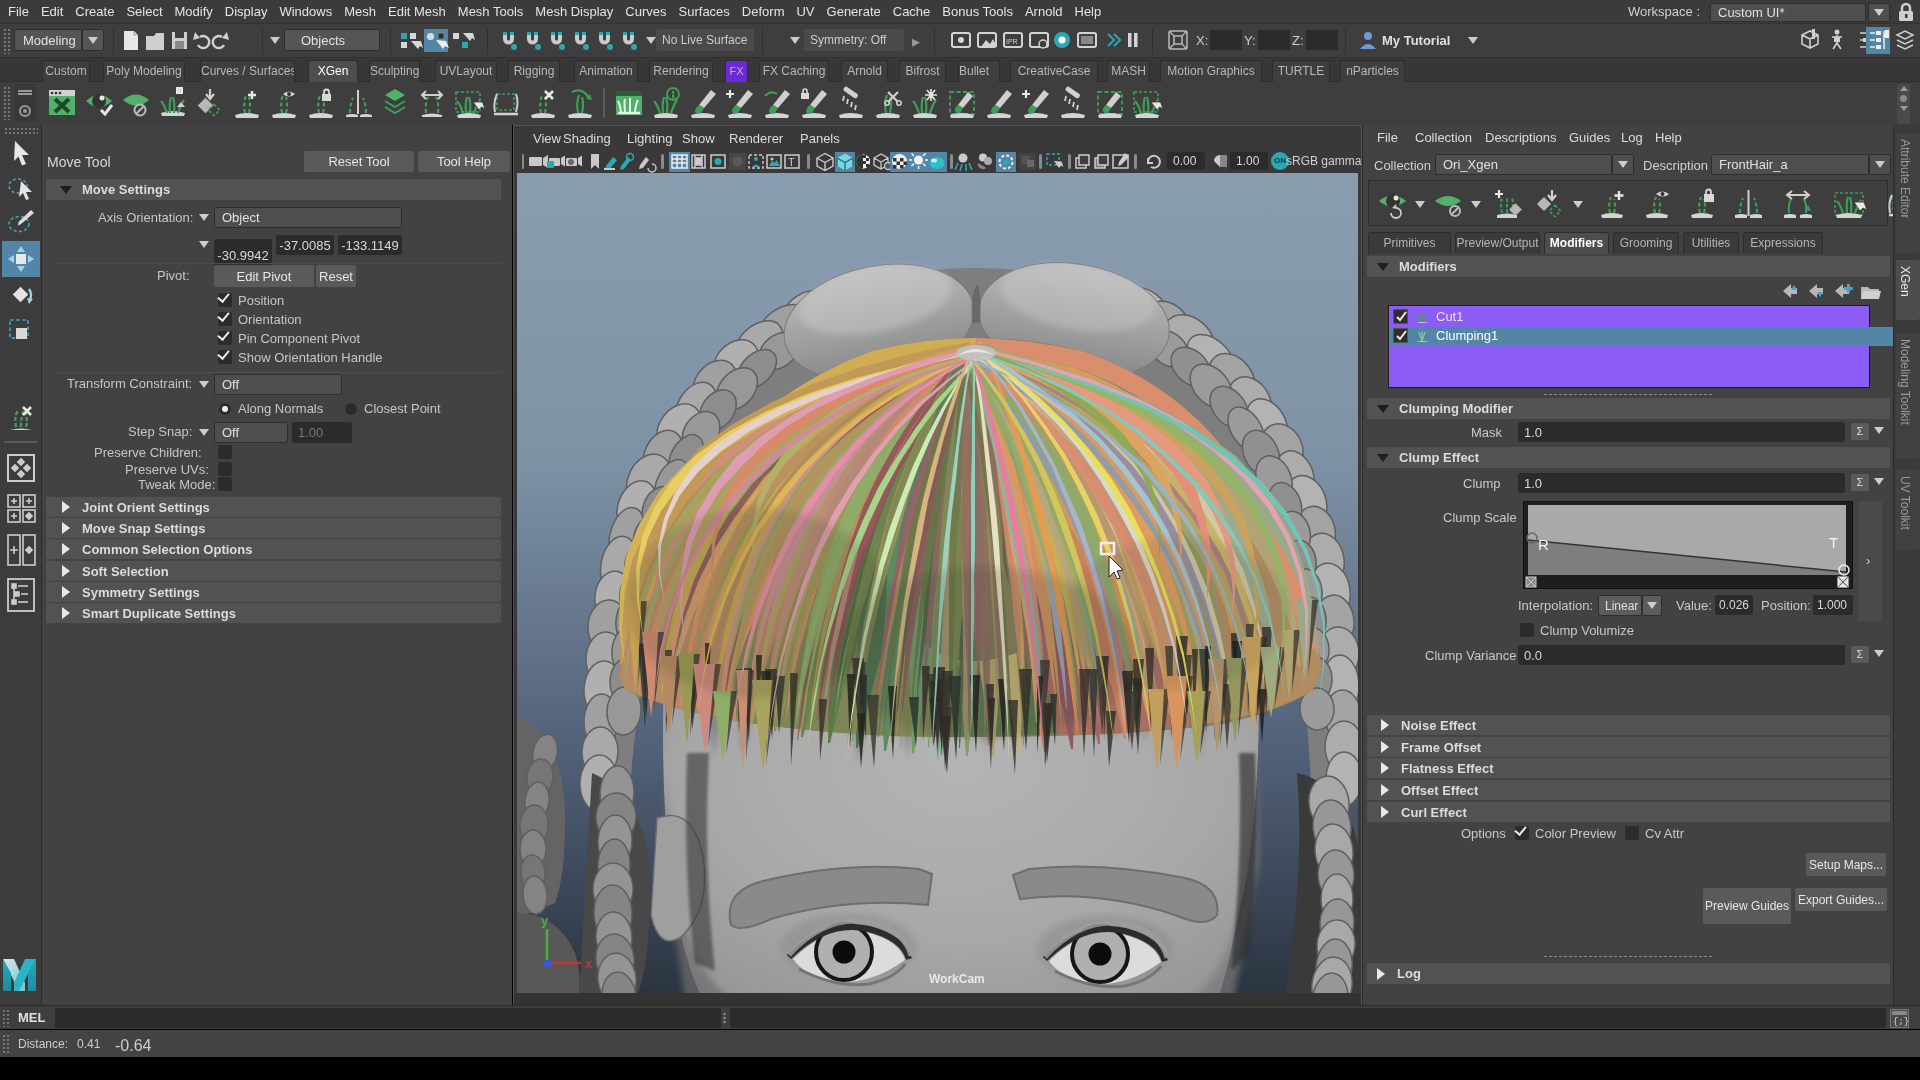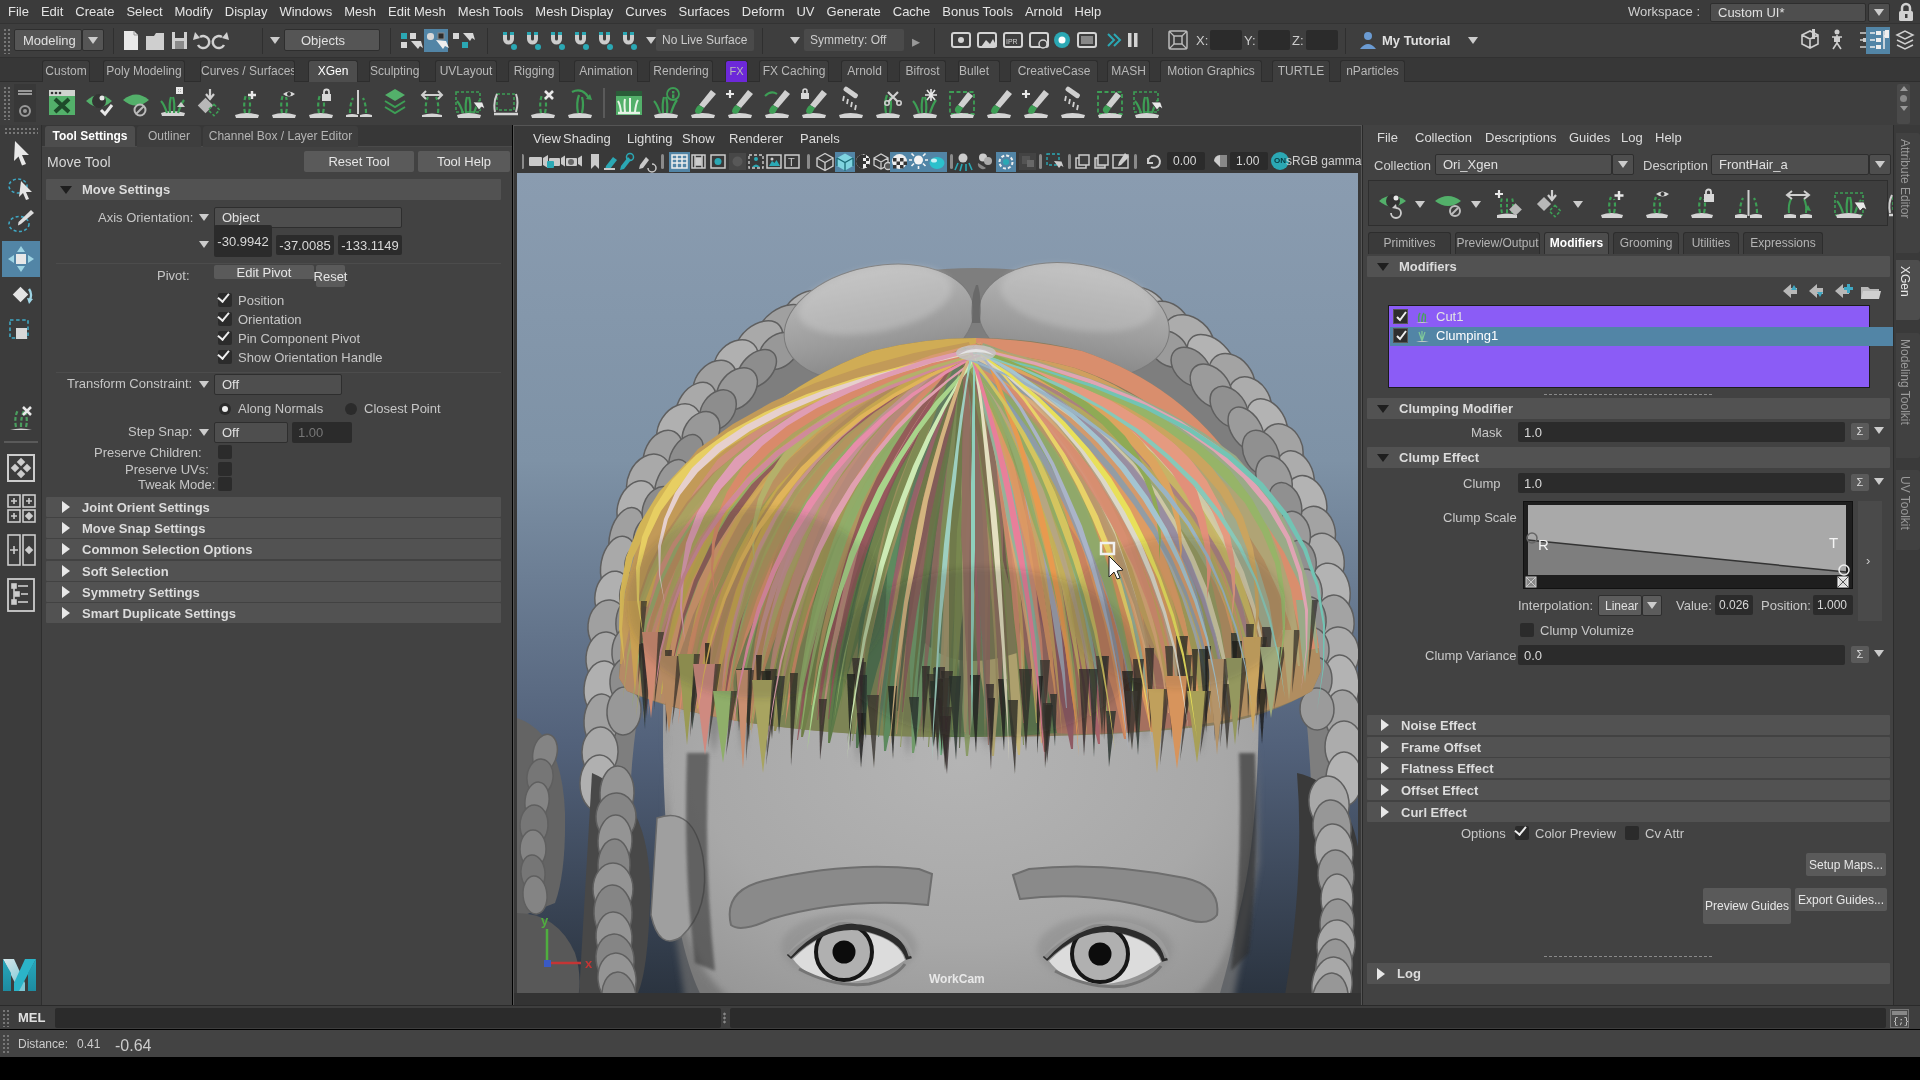--- a/index.html
+++ b/index.html
@@ -496,40 +496,35 @@
               <stop offset="1" stop-color="#1d8ba0"></stop>
             </linearGradient>
           </defs>
           <path d="M2 2 L13 2 L24 26 L24 34 L18 34 L2 2" fill="url(#mg1)"></path>
           <path d="M2 2 L2 34 L10 34 L10 16 Z" fill="url(#mg2)"></path>
           <path d="M35 2 L24 2 L13 26 L13 34 L18 34 L35 2" fill="#2bb4c8"></path>
           <path d="M35 2 L35 34 L27 34 L27 16 Z" fill="url(#mg2)"></path>
         </svg>
       </div>
       <div class="abs" style="left:42px;top:0;width:470px;height:880px;background:#424242">
-        <div class="abs" style="left:0;top:0;width:470px;height:22px;background:#373737;border-bottom:1px solid #4a4a4a">
-          <div class="abs" style="left:3px;top:1px;width:90px;height:21px;background:#4d4d4d;color:#fff;font-size:12px;font-weight:bold;text-align:center;line-height:20px;border-radius:3px 3px 0 0;overflow:hidden">Tool Settings</div>
-          <div class="abs" style="left:95px;top:1px;width:64px;height:21px;background:#3e3e3e;color:#b4b4b4;font-size:12px;text-align:center;line-height:20px;border-radius:3px 3px 0 0;overflow:hidden">Outliner</div>
-          <div class="abs" style="left:161px;top:1px;width:155px;height:21px;background:#3e3e3e;color:#b4b4b4;font-size:12px;text-align:center;line-height:20px;border-radius:3px 3px 0 0;overflow:hidden">Channel Box / Layer Editor</div>
-        </div>
         <span class="abs" style="left:5px;top:29px;color:#d8d8d8;font-size:14px">Move Tool</span>
         <div class="abs btn" style="left:262px;top:26px;width:110px;height:21px">Reset Tool</div>
         <div class="abs btn" style="left:376px;top:26px;width:92px;height:21px">Tool Help</div>
         <div class="abs hdr" style="left:4px;top:54px;width:455px;height:21px"><span style="width:0;height:0;border-left:6px solid transparent;border-right:6px solid transparent;border-top:8px solid #1e1e1e;margin:0 10px 0 14px"></span>Move Settings</div>
         <span class="lbl" style="left:56px;top:85px">Axis Orientation:</span>
         <span class="abs tri-d" style="left:157px;top:89px"></span>
         <div class="abs dd" style="left:172px;top:82px;width:188px;height:21px;padding-left:7px;background:#4e4e4e">Object</div>
         <span class="abs tri-d" style="left:157px;top:116px"></span>
-        <div class="abs fld" style="left:172px;top:100px;width:58px;height:20px;justify-content:center;padding:16px">-30.9942</div>
+        <div class="abs fld" style="left:172px;top:114px;width:58px;height:20px;justify-content:center;padding:16px">-30.9942</div>
         <div class="abs fld" style="left:234px;top:110px;width:58px;height:20px;justify-content:center;padding:0">-37.0085</div>
         <div class="abs fld" style="left:296px;top:110px;width:64px;height:20px;justify-content:center;padding:0">-133.1149</div>
         <div class="abs" style="left:14px;top:138px;width:445px;height:1px;background:#4c4c4c"></div>
         <span class="lbl" style="left:115px;top:143px">Pivot:</span>
-        <div class="abs btn" style="left:172px;top:140px;width:100px;height:14px">Edit Pivot</div>
-        <div class="abs btn" style="left:274px;top:140px;width:29px;height:22px">Reset</div>
+        <div class="abs btn" style="left:172px;top:140px;width:100px;height:22px">Edit Pivot</div>
+        <div class="abs btn" style="left:274px;top:140px;width:40px;height:22px">Reset</div>
         <div class="chk on" style="left:176px;top:168px"></div>
         <span class="lbl" style="left:196px;top:168px">Position</span>
         <div class="chk on" style="left:176px;top:187px"></div>
         <span class="lbl" style="left:196px;top:187px">Orientation</span>
         <div class="chk on" style="left:176px;top:206px"></div>
         <span class="lbl" style="left:196px;top:206px">Pin Component Pivot</span>
         <div class="chk on" style="left:176px;top:225px"></div>
         <span class="lbl" style="left:196px;top:225px">Show Orientation Handle</span>
         <div class="abs" style="left:14px;top:247px;width:445px;height:1px;background:#4c4c4c"></div>
         <span class="lbl" style="left:25px;top:251px">Transform Constraint:</span>

